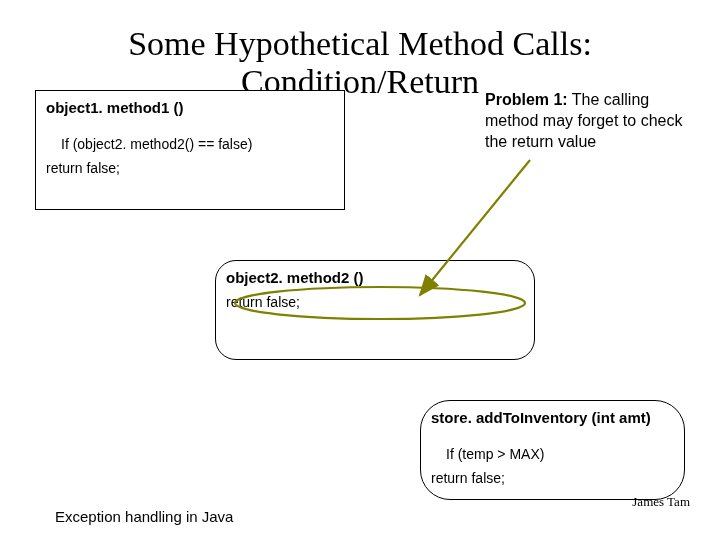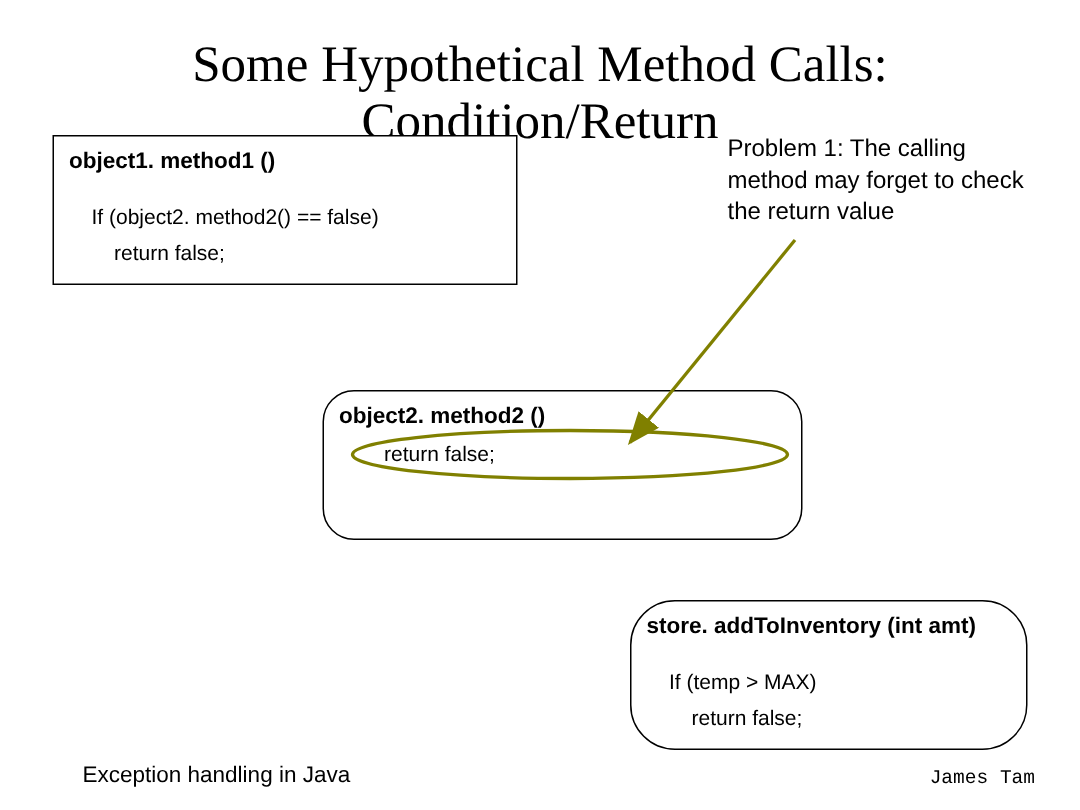--- a/index.html
+++ b/index.html
@@ -19,48 +19,48 @@
     padding: 0 20px;
   }
   .box {
     position: absolute;
     border: 1.5px solid #000;
     background: #fff;
     padding: 8px 10px;
     box-sizing: border-box;
     font-family: Arial, Helvetica, sans-serif;
   }
-  .box1 { left: 35px; top: 90px; width: 310px; height: 100px; }
+  .box1 { left: 35px; top: 90px; width: 310px; height: 120px; }
   .box2 { left: 215px; top: 260px; width: 320px; height: 100px; border-radius: 21px; }
   .box3 { left: 420px; top: 400px; width: 265px; height: 100px; border-radius: 30px; }
   .method-sig { font-size: 15px; font-weight: bold; margin-bottom: 8px; }
   .code-line { font-size: 14px; margin-left: 15px; margin-top: 20px; }
-  .code-line2 { font-size: 14px; margin-left: 30px; margin-top: 8px; }
+  .code-line2 { font-size: 14px; margin-top: 8px; }
   .problem {
     position: absolute;
     left: 485px;
     top: 90px;
     width: 210px;
     font-family: Arial, Helvetica, sans-serif;
     font-size: 16px;
     line-height: 1.3;
   }
-  .problem b { font-weight: normal; margin-top: 43px; }
+  .problem b { font-weight: bold; margin-top: 43px; }
   .footer-left {
     position: absolute;
     left: 55px;
     bottom: 15px;
     font-family: Arial, Helvetica, sans-serif;
     font-size: 15px;
   }
   .footer-right {
     position: absolute;
     right: 30px;
-    bottom: 14px;
-    font-family: Liberation Mono, monospace;
+    bottom: 30px;
+    font-family: Liberation Serif, serif;
     font-size: 13px;
   }
   svg.overlay {
     position: absolute;
     left: 0; top: 0;
     width: 720px; height: 540px;
     pointer-events: none;
   }
 </style>
 </head>

